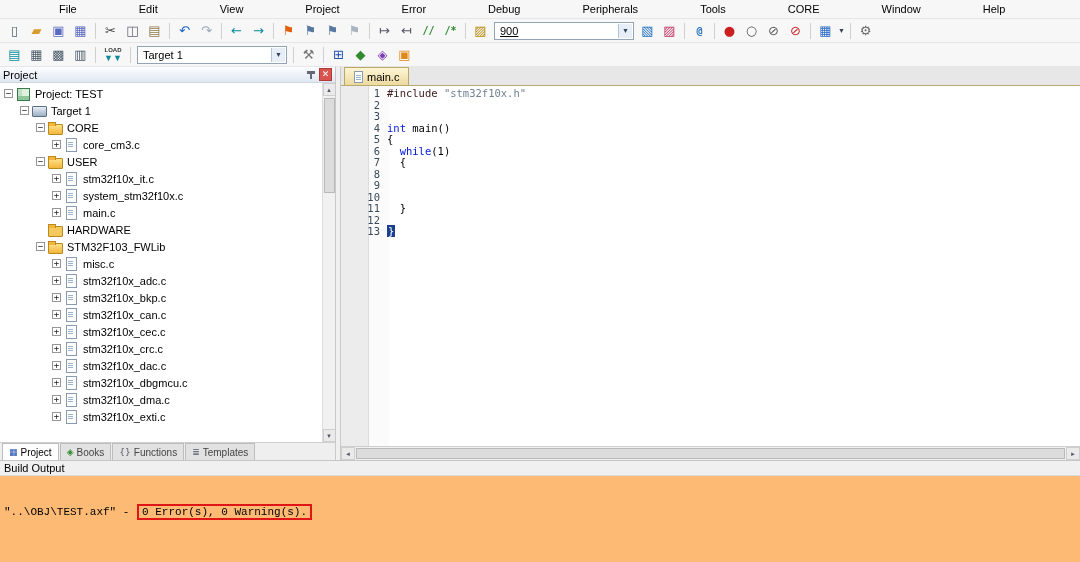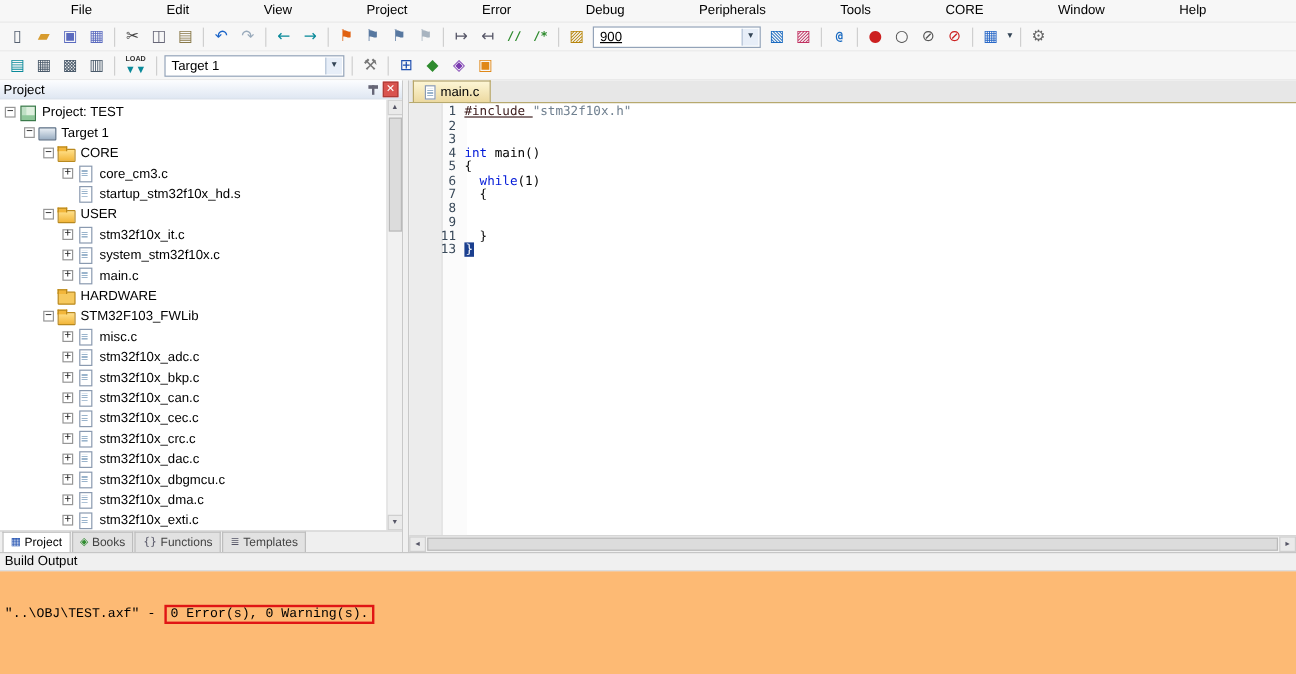--- a/index.html
+++ b/index.html
@@ -93,21 +93,21 @@
     background:repeating-linear-gradient(#fff,#fff 1px,#9ab4cc 1px,#9ab4cc 2px); }
 
   .code-area { flex:1; position:relative; font-family:"DejaVu Sans Mono",monospace;
     font-size:10.5px; line-height:11.5px; overflow:hidden; padding-top:2px; }
   .gutter-a { position:absolute; left:0; top:0; bottom:0; width:28px; background:#ececec;
     border-right:1px solid #dcdcdc; }
   .gutter-b { position:absolute; left:28px; top:0; bottom:0; width:20px; background:#fbfbfb; }
   .code-line { position:relative; display:flex; min-height:11.5px; }
   .lnum { width:46px; flex:none; text-align:right; padding-right:7px; color:#3a4a5a; }
   .ltxt { white-space:pre; }
-  .tok-pp  { color:#402020;text-decoration:underline; }
+  .tok-pp  { color:#402020; }
   .tok-str { color:#708090; }
   .tok-kw  { color:#0018d8; }
   .tok-pl  { color:#000; }
   .tok-hl  { background:#1b3f8f; color:#fff; padding:0 1px; }
 
   .hscroll { height:14px; background:#f0f0f0; border-top:1px solid #cfcfcf;
     display:flex; align-items:center; }
   .hs-btn { width:14px; height:13px; background:#eaeaea; border:1px solid #cfcfcf;
     font-size:6px; color:#556; display:flex; align-items:center; justify-content:center; cursor:default; }
   .hs-thumb { flex:1; height:11px; background:#dcdcdc; border:1px solid #b9b9b9; margin:0 1px; }
@@ -230,25 +230,20 @@
           </div>
           <div class="tree-row" style="padding-left: 36px;">
             <span class="exp">−</span>
             <span class="ticon ticon-folder"></span>
             <span class="tree-label">CORE</span>
           </div>
           <div class="tree-row" style="padding-left: 52px;">
             <span class="exp">+</span>
             <span class="ticon ticon-file"></span>
             <span class="tree-label">core_cm3.c</span>
-          </div>
-          <div class="tree-row" style="padding-left: 52px;">
-            <span class="exp-spacer"></span>
-            <span class="ticon ticon-file"></span>
-            <span class="tree-label">startup_stm32f10x_hd.s</span>
           </div>
           <div class="tree-row" style="padding-left: 36px;">
             <span class="exp">−</span>
             <span class="ticon ticon-folder"></span>
             <span class="tree-label">USER</span>
           </div>
           <div class="tree-row" style="padding-left: 52px;">
             <span class="exp">+</span>
             <span class="ticon ticon-file"></span>
             <span class="tree-label">stm32f10x_it.c</span>
@@ -394,22 +389,30 @@
           </div>
           <div class="code-line">
             <span class="lnum">8</span>
             <span class="ltxt"></span>
           </div>
           <div class="code-line">
             <span class="lnum">9</span>
             <span class="ltxt"></span>
           </div>
           <div class="code-line">
+            <span class="lnum">10</span>
+            <span class="ltxt"></span>
+          </div>
+          <div class="code-line">
             <span class="lnum">11</span>
             <span class="ltxt"><span class="tok-pl">  }</span></span>
+          </div>
+          <div class="code-line">
+            <span class="lnum">12</span>
+            <span class="ltxt"></span>
           </div>
           <div class="code-line">
             <span class="lnum">13</span>
             <span class="ltxt"><span class="tok-hl">}</span></span>
           </div>
         </div>
     </div>
     <div class="hscroll">
       <span class="hs-btn">◄</span>
       <span class="hs-thumb"></span>

